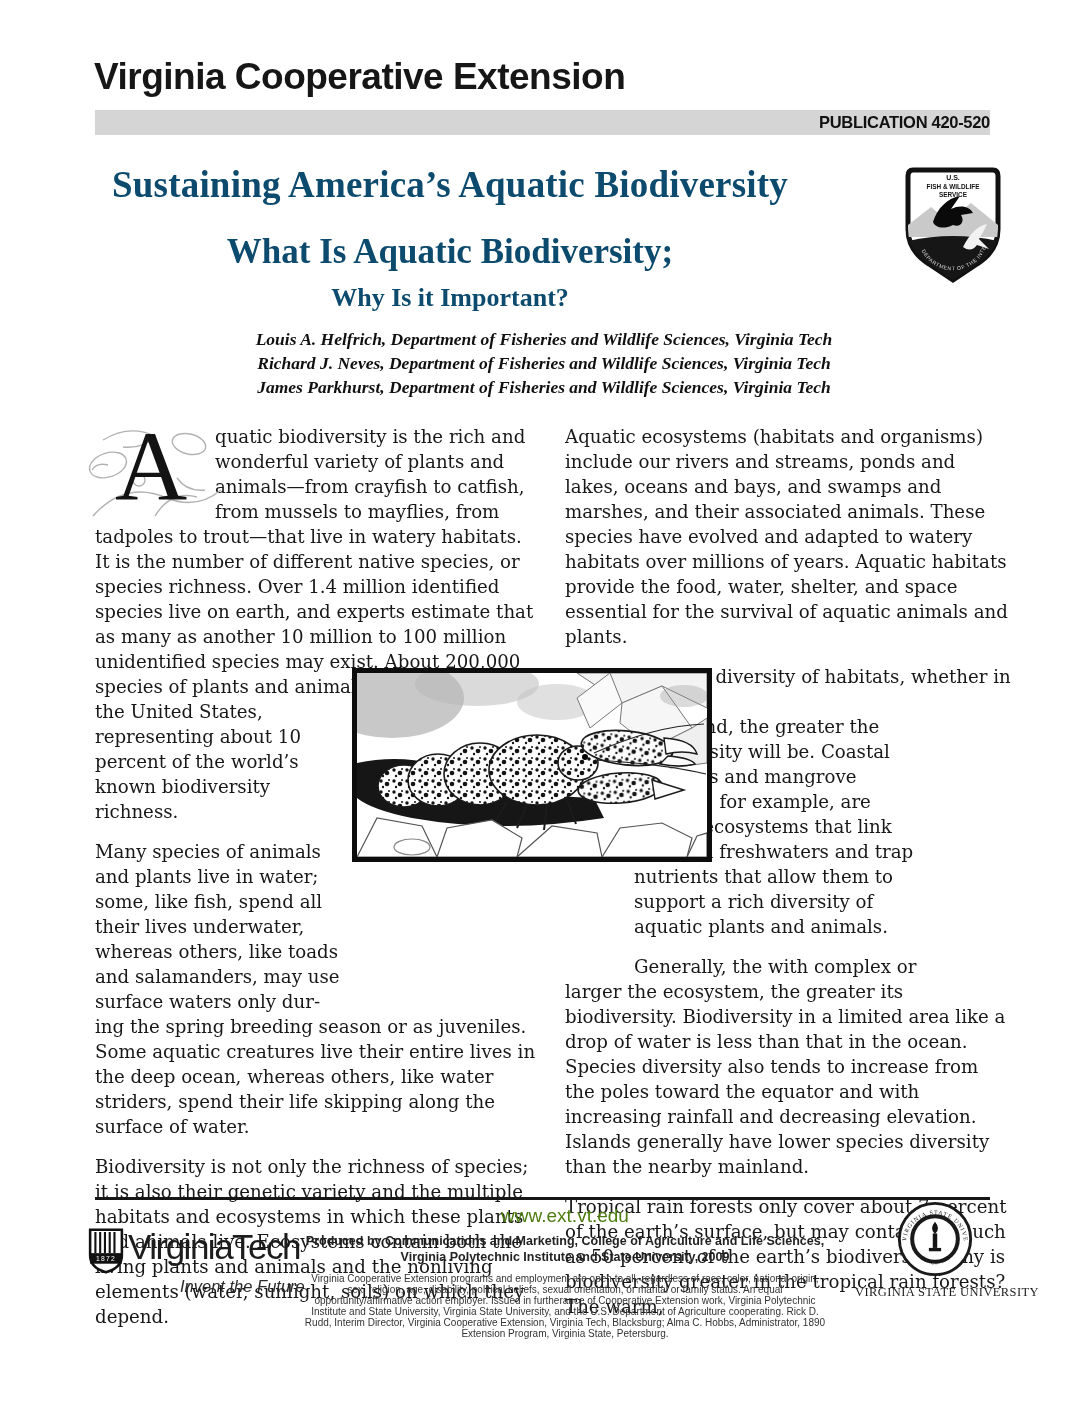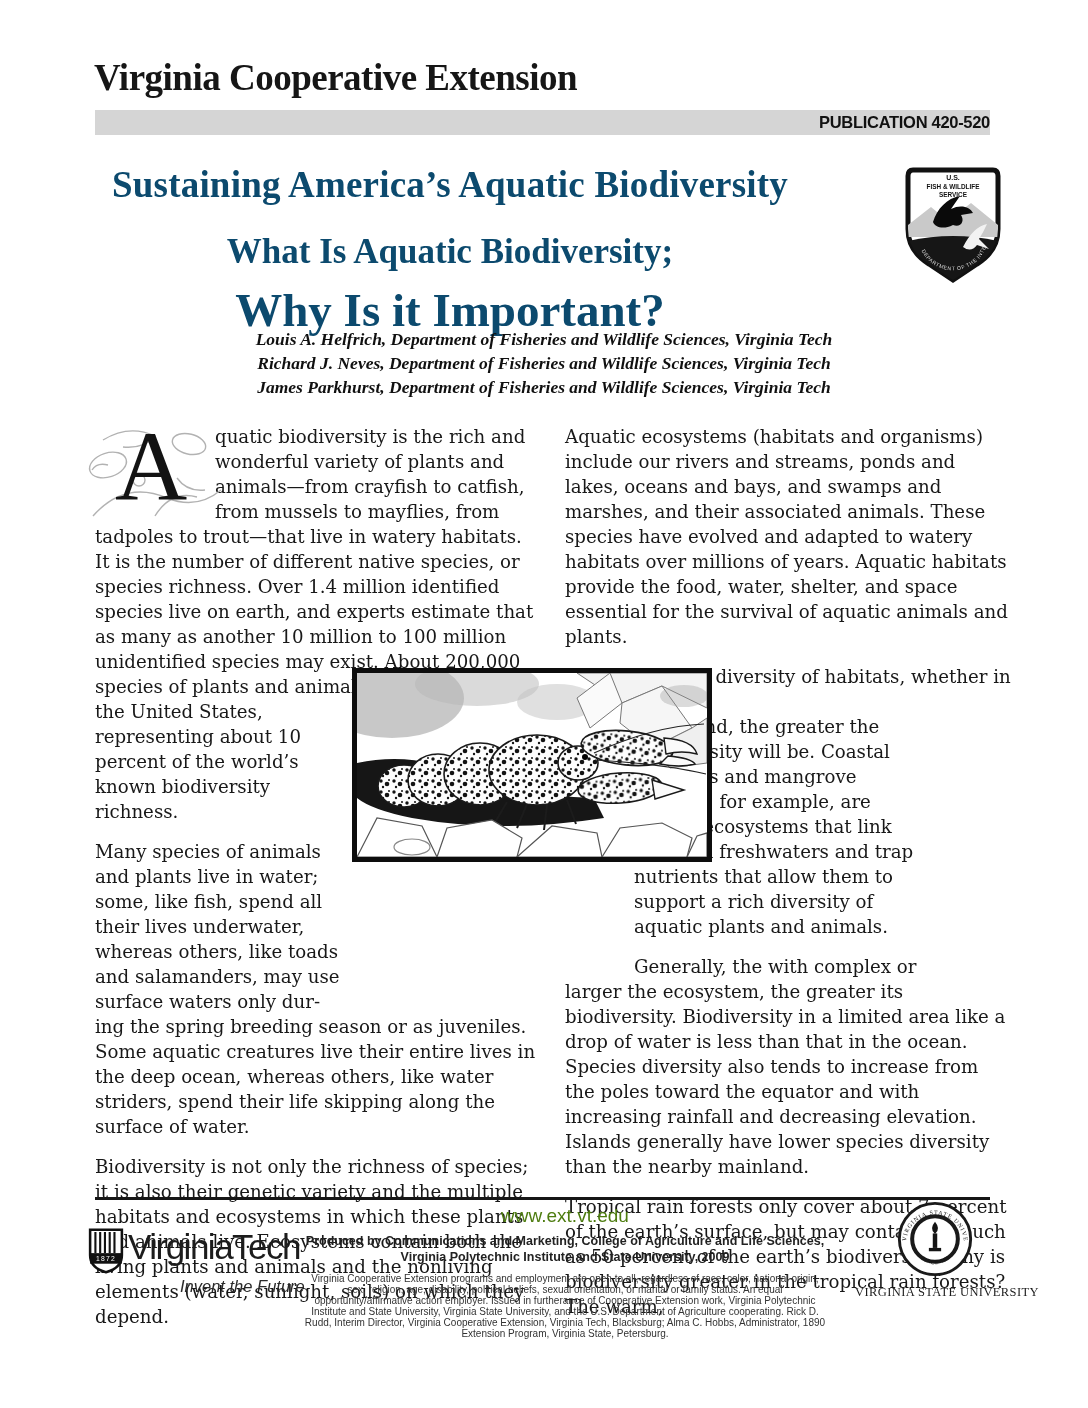--- a/index.html
+++ b/index.html
@@ -4,40 +4,40 @@
 <style>
   * { margin:0; padding:0; box-sizing:border-box; }
   html,body { background:#e8e8e8; }
   .page {
     position:relative; width:1088px; height:1408px; background:#ffffff;
     margin:0 auto; overflow:hidden; color:#141414;
   }
   
   .masthead {
     position:absolute; left:94px; top:56px;
-    font-family:Liberation Serif, serif; font-weight:bold;
+    font-family:Liberation Sans, sans-serif; font-weight:bold;
     font-size:37px; letter-spacing:-0.5px; color:#161616;
   }
   .pubbar {
     position:absolute; left:95px; top:110px; width:895px; height:25px;
     background:#d5d5d5;
   }
   .pubbar .pubtext {
     float:right; padding-right:0; line-height:25px;
     font-family:"Liberation Sans",sans-serif; font-weight:bold;
     font-size:16.5px; letter-spacing:-0.3px; color:#111;
   }
   
   .titleblock {
     position:absolute; left:0; top:163px; width:900px; text-align:center;
     font-family:"Liberation Serif",serif; font-weight:bold; color:#0c4a6e;
   }
   .main-title { font-size:37px; letter-spacing:0.2px; }
   .sub-title1 { font-size:35px; margin-top:26px; }
-  .sub-title2 { font-size:47px; margin-top:11px; }
+  .sub-title2 { font-size:26px; margin-top:11px; }
   .authors {
     position:absolute; left:0; top:327px; width:1088px; text-align:center;
     font-family:"Liberation Serif",serif; font-weight:bold; font-style:italic;
     font-size:17.5px; line-height:24px; color:#101010;
   }
   
   .usfws { position:absolute; left:903px; top:166px; width:100px; height:120px; }
   
   .bodywrap { position:absolute; left:95px; top:424px; width:917px; height:760px; }
   .col-left  { position:absolute; left:0px;   top:0; width:447px; }

